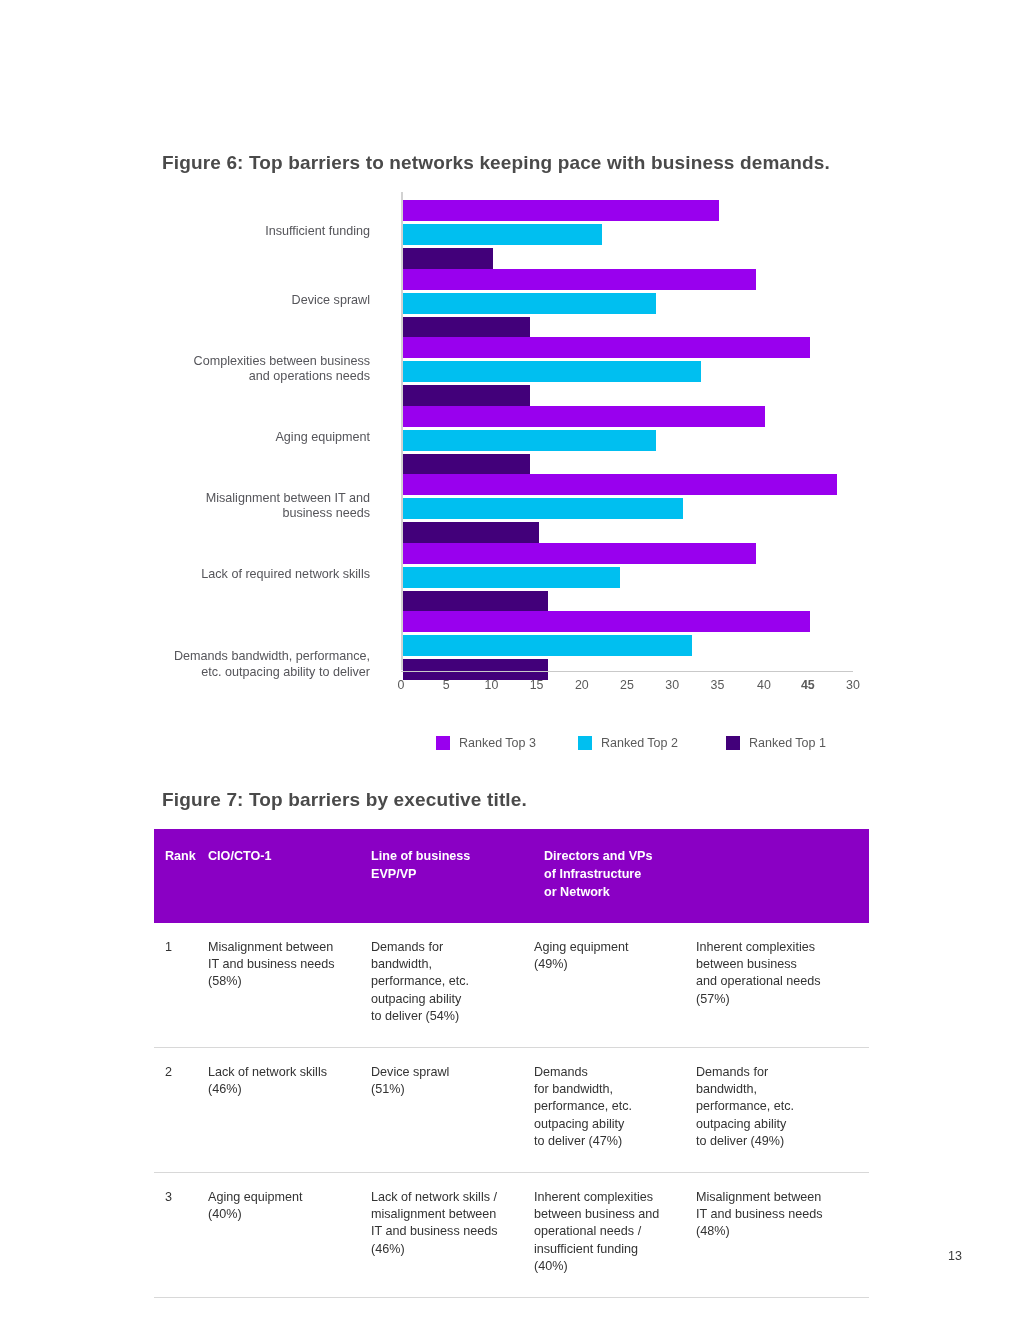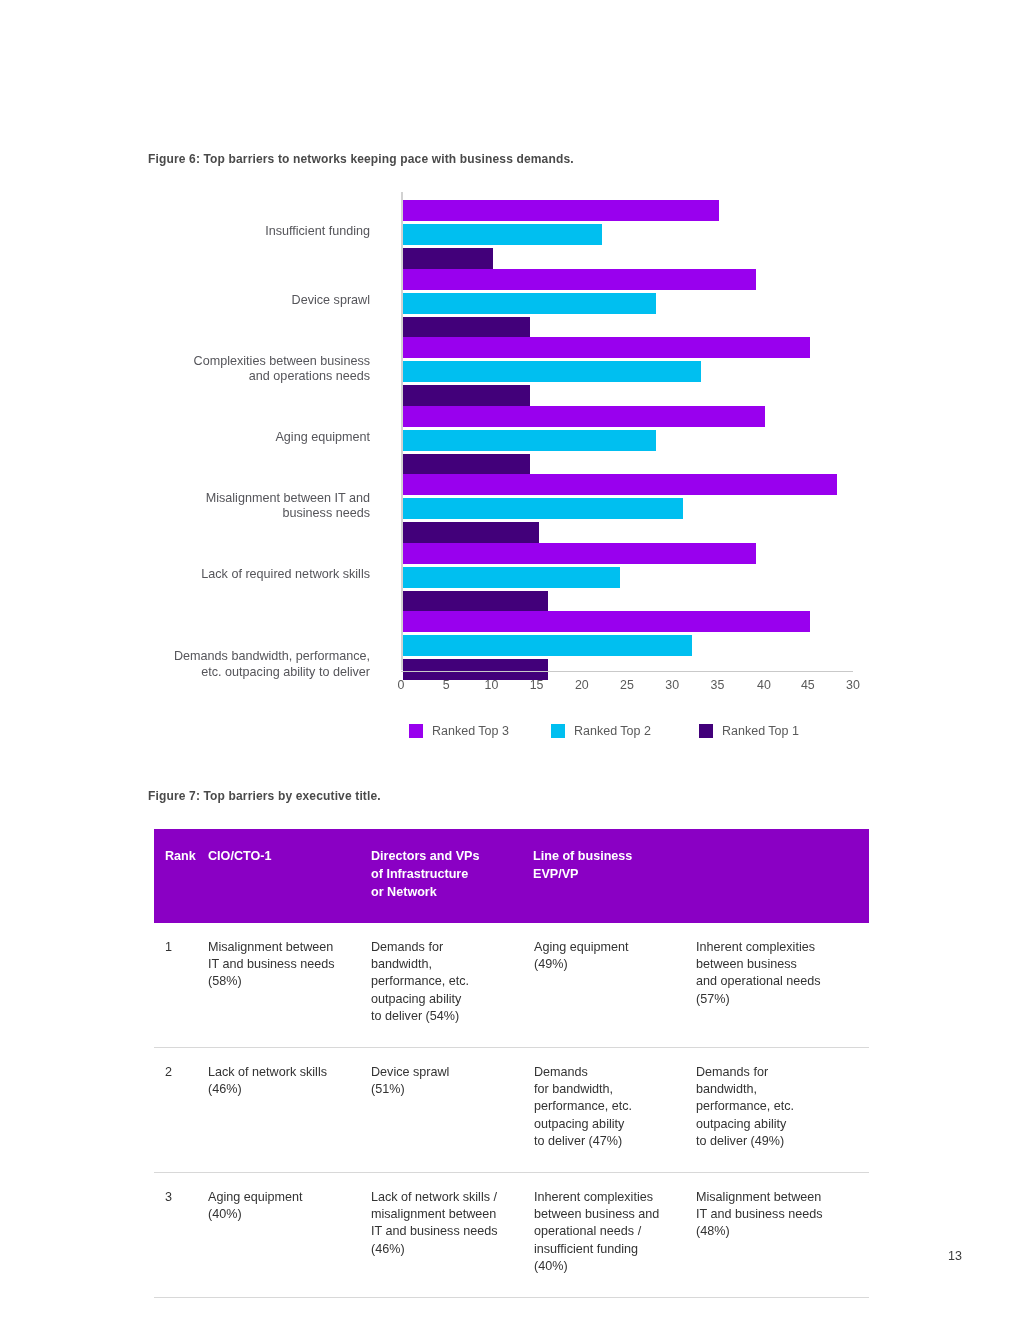--- a/index.html
+++ b/index.html
@@ -5,22 +5,22 @@
   html,body{margin:0;padding:0;}
   body{
     width:1020px;height:1320px;background:#ffffff;
     font-family:"Liberation Sans", sans-serif;
     color:#3b3b3b;position:relative;overflow:hidden;
   }
   .page{position:absolute;inset:0;}
 
   
   .fig-caption{
-    position:absolute;left:148px;
-    font-size:12px;font-weight:bold;color:#4a4a4a;
+    position:absolute;left:162px;
+    font-size:19px;font-weight:bold;color:#4a4a4a;
     letter-spacing:.15px;white-space:nowrap;
   }
   #fig6-caption{top:152px;}
   #fig7-caption{top:789px;}
 
   
   .chart{position:absolute;left:154px;top:192px;width:715px;height:560px;}
   .plot-wrap{position:absolute;left:0;top:0;width:715px;height:480px;}
 
   .cat-labels{position:absolute;left:0;top:0;width:232px;height:480px;}
@@ -44,21 +44,21 @@
 
   .xticks{position:absolute;left:247px;top:486px;width:460px;height:22px;}
   .xtick{
     position:absolute;top:0;width:30px;margin-left:-15px;text-align:center;
     font-size:12.4px;color:#5a5a5a;
   }
 
   .legend{
     position:absolute;left:247px;top:528px;width:460px;height:22px;
   }
-  .legend-item{position:absolute;top:4px;display:flex;align-items:center;gap:9px;}
+  .legend-item{position:absolute;top:16px;display:flex;align-items:center;gap:9px;margin-left:27px;}
   .legend-swatch{width:14px;height:14px;display:block;}
   .legend-text{font-size:12.5px;color:#5a5a5a;white-space:nowrap;}
 
   
   .table{position:absolute;left:154px;top:829px;width:715px;}
   .t-header{
     display:flex;background:#8a00c4;color:#ffffff;
     padding:18px 0 22px 0;
   }
   .t-header .cell{
@@ -150,21 +150,21 @@
     <div class="xticks" id="xticks">
         <div class="xtick" style="left: 0px;">0</div>
         <div class="xtick" style="left: 45.2px;">5</div>
         <div class="xtick" style="left: 90.4px;">10</div>
         <div class="xtick" style="left: 135.6px;">15</div>
         <div class="xtick" style="left: 180.8px;">20</div>
         <div class="xtick" style="left: 226px;">25</div>
         <div class="xtick" style="left: 271.2px;">30</div>
         <div class="xtick" style="left: 316.4px;">35</div>
         <div class="xtick" style="left: 363px;">40</div>
-        <div class="xtick" style="left: 406.8px;">45</div>
+        <div class="xtick" style="left: 406.8px; font-weight: bold;">45</div>
         <div class="xtick" style="left: 452px;">30</div>
       </div>
     <div class="legend" id="legend">
         <div class="legend-item" style="left: 8px;">
           <span class="legend-swatch" style="background: rgb(153, 0, 238);"></span>
           <span class="legend-text">Ranked Top 3</span>
         </div>
         <div class="legend-item" style="left: 150px;">
           <span class="legend-swatch" style="background: rgb(0, 191, 240);"></span>
           <span class="legend-text">Ranked Top 2</span>
@@ -175,25 +175,25 @@
         </div>
       </div>
   </div>
 
   <div class="fig-caption" id="fig7-caption">Figure 7: Top barriers by executive title.</div>
 
   <div class="table">
     <div class="t-header" id="table-header">
         <div class="cell c-rank">Rank</div>
         <div class="cell c-2">CIO/CTO-1</div>
+        <div class="cell c-4">Line of business
+EVP/VP</div>
         <div class="cell c-3">Directors and VPs
 of Infrastructure
 or Network</div>
-        <div class="cell c-4">Line of business
-EVP/VP</div>
       </div>
     <div id="table-body">
         <div class="t-row">
           <div class="cell c-rank">1</div>
           <div class="cell c-1">Misalignment between
 IT and business needs
 (58%)</div>
           <div class="cell c-2">Demands for
 bandwidth,
 performance, etc.

